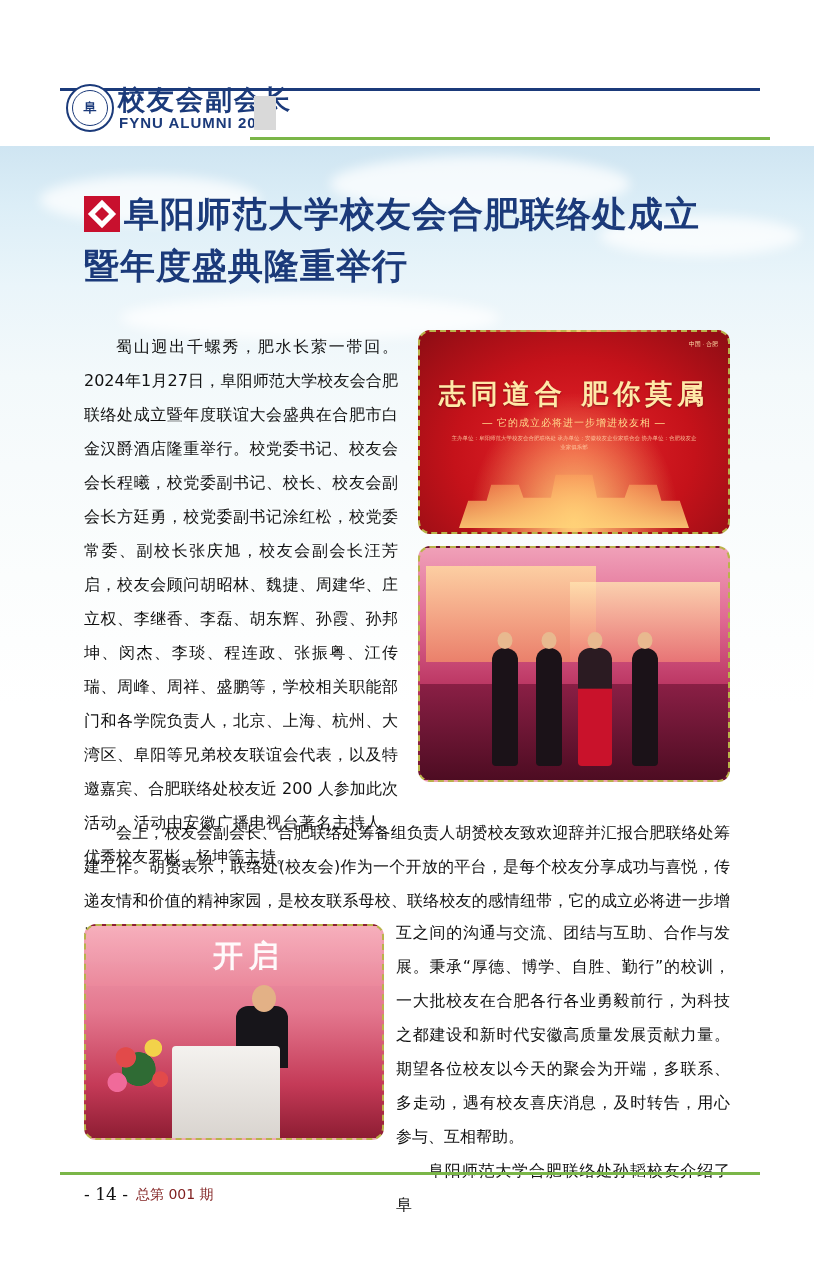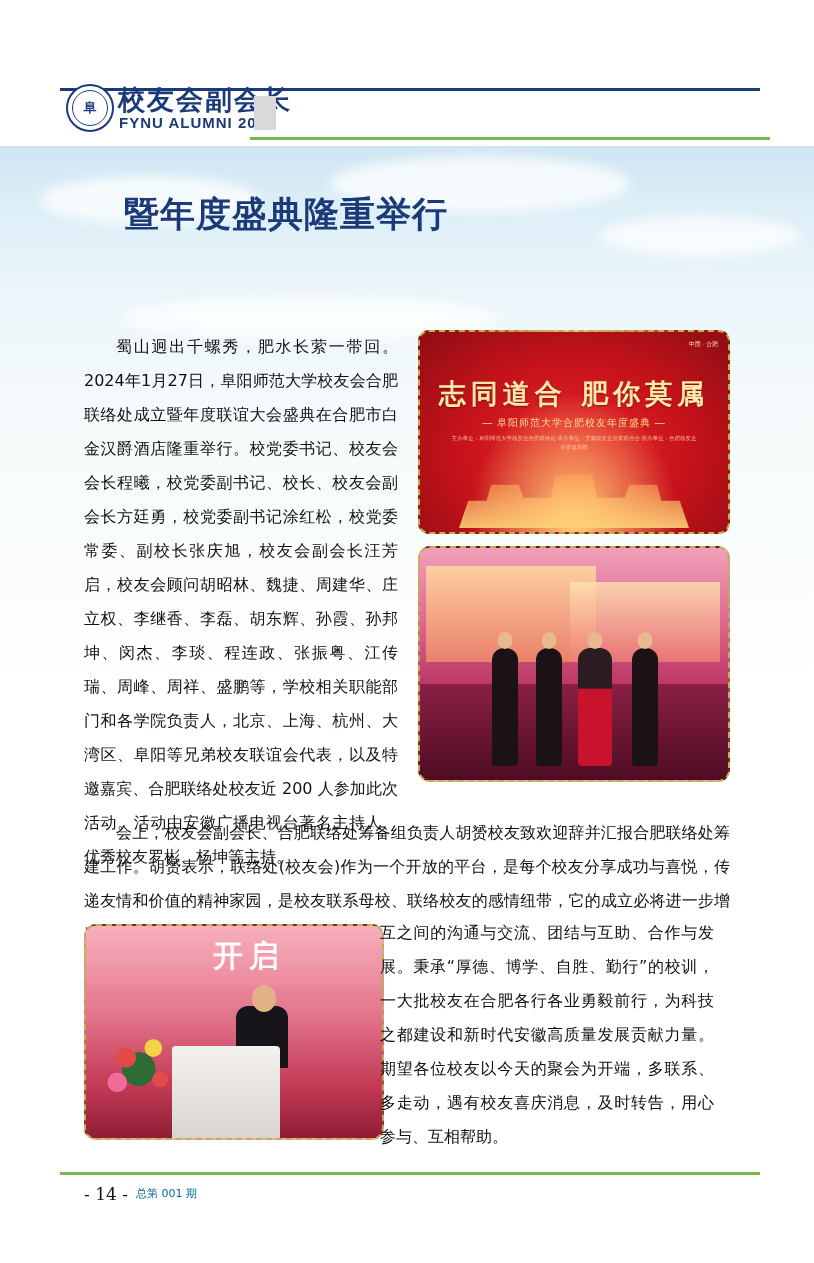--- a/index.html
+++ b/index.html
@@ -134,21 +134,20 @@
   .headline-line {
     font-family: "DejaVu Serif", serif;
     font-weight: bold;
     font-size: 35px;
     color: #1b3a7a;
     letter-spacing: 1px;
     line-height: 52px;
     white-space: nowrap;
   }
   .headline-line.l2 {
-    margin-left: 40px;
   }
   .diamond-badge {
     display: inline-block;
     width: 36px;
     height: 36px;
     background: #c8102e;
     vertical-align: -6px;
     margin-right: 4px;
     position: relative;
   }
@@ -196,21 +195,21 @@
     font-size: 16px;
     line-height: 34px;
     color: #111;
     text-align: justify;
     font-family: "DejaVu Sans", sans-serif;
   }
   .para-full p { margin: 0; text-indent: 2em; }
 
   .col-right-lower {
     position: absolute;
-    left: 380px;
+    left: 396px;
     top: 916px;
     width: 334px;
     font-size: 16px;
     line-height: 34px;
     color: #111;
     text-align: justify;
     font-family: "DejaVu Sans", sans-serif;
   }
   .col-right-lower p { margin: 0; }
   .col-right-lower p.indent { text-indent: 2em; }
@@ -226,21 +225,20 @@
 
   
   #photo-banner {
     left: 418px;
     top: 330px;
     width: 312px;
     height: 204px;
     background:
       radial-gradient(ellipse at 50% 95%, #ffd27a 0%, rgba(255,160,60,0.0) 48%),
       radial-gradient(ellipse at 50% 60%, #e8252b 0%, #c5121a 55%, #8d0d14 100%);
-    border-radius: 11px;
   }
   #photo-banner .b-title {
     position: absolute;
     left: 0; right: 0;
     top: 44px;
     text-align: center;
     font-family: "DejaVu Serif", serif;
     font-size: 27px;
     font-weight: bold;
     color: #ffe9a8;
@@ -421,22 +419,22 @@
     left: 84px;
     top: 1184px;
     font-size: 17px;
     color: #111;
     font-family: "DejaVu Serif", serif;
   }
   .footer-issue {
     position: absolute;
     left: 136px;
     top: 1186px;
-    font-size: 11px;
-    color: #0369a1;
+    font-size: 14px;
+    color: #7f1d1d;
     font-family: "DejaVu Sans", sans-serif;
   }
 </style>
 </head>
 <body>
 
 <div id="page">
 
   <div class="sky">
     <div class="cloud" style="left:40px; top:30px; width:220px; height:48px;"></div>
@@ -450,31 +448,34 @@
     <div class="mast-rule2"></div>
     <div class="mast-logo">
       <div class="ring">阜</div>
     </div>
     <div class="mast-cn">校友会副会长</div>
     <div class="mast-en">FYNU ALUMNI 2025</div>
     <div class="mast-block"></div>
   </div>
 
   <div class="headline-wrap">
+    <div class="headline-line">
+      <span class="diamond-badge"></span><span>阜阳师范大学校友会合肥联络处成立</span>
+    </div>
     <div class="headline-line l2">暨年度盛典隆重举行</div>
   </div>
 
   <div class="col-left">
     <p>蜀山迥出千螺秀，肥水长萦一带回。2024年1月27日，阜阳师范大学校友会合肥联络处成立暨年度联谊大会盛典在合肥市白金汉爵酒店隆重举行。校党委书记、校友会会长程曦，校党委副书记、校长、校友会副会长方廷勇，校党委副书记涂红松，校党委常委、副校长张庆旭，校友会副会长汪芳启，校友会顾问胡昭林、魏捷、周建华、庄立权、李继香、李磊、胡东辉、孙霞、孙邦坤、闵杰、李琰、程连政、张振粤、江传瑞、周峰、周祥、盛鹏等，学校相关职能部门和各学院负责人，北京、上海、杭州、大湾区、阜阳等兄弟校友联谊会代表，以及特邀嘉宾、合肥联络处校友近 200 人参加此次活动。活动由安徽广播电视台著名主持人、优秀校友罗彬、杨坤等主持。</p>
   </div>
 
   <div class="photo" id="photo-banner">
     <div class="b-corner">中国 · 合肥</div>
     <div class="b-title">志同道合    肥你莫属</div>
-    <div class="b-sub">— 阜阳师范大学合肥校友年度盛典 —</div>
+    <div class="b-sub">— 它的成立必将进一步增进校友相 —</div>
     <div class="b-fine">主办单位：阜阳师范大学校友会合肥联络处
 承办单位：安徽校友企业家联合会
 协办单位：合肥校友企业家俱乐部</div>
     <div class="b-building"></div>
   </div>
 
   <div class="photo" id="photo-hosts">
     <div class="h-bld"></div>
     <div class="h-bld2"></div>
     <div class="h-floor"></div>
@@ -499,19 +500,20 @@
   <div class="photo" id="photo-speaker">
     <div class="sp-banner">开启</div>
     <div class="flowers"></div>
     <div class="speaker-body"></div>
     <div class="speaker-head"></div>
     <div class="podium"></div>
   </div>
 
   <div class="col-right-lower">
     <p>互之间的沟通与交流、团结与互助、合作与发展。秉承“厚德、博学、自胜、勤行”的校训，一大批校友在合肥各行各业勇毅前行，为科技之都建设和新时代安徽高质量发展贡献力量。期望各位校友以今天的聚会为开端，多联系、多走动，遇有校友喜庆消息，及时转告，用心参与、互相帮助。</p>
+    <p class="indent">阜阳师范大学合肥联络处孙韬校友介绍了阜</p>
   </div>
 
   <div class="footer-rule"></div>
   <div class="footer-page">- 14 -</div>
   <div class="footer-issue">总第 001 期</div>
 
 </div>
 
 </body></html>

